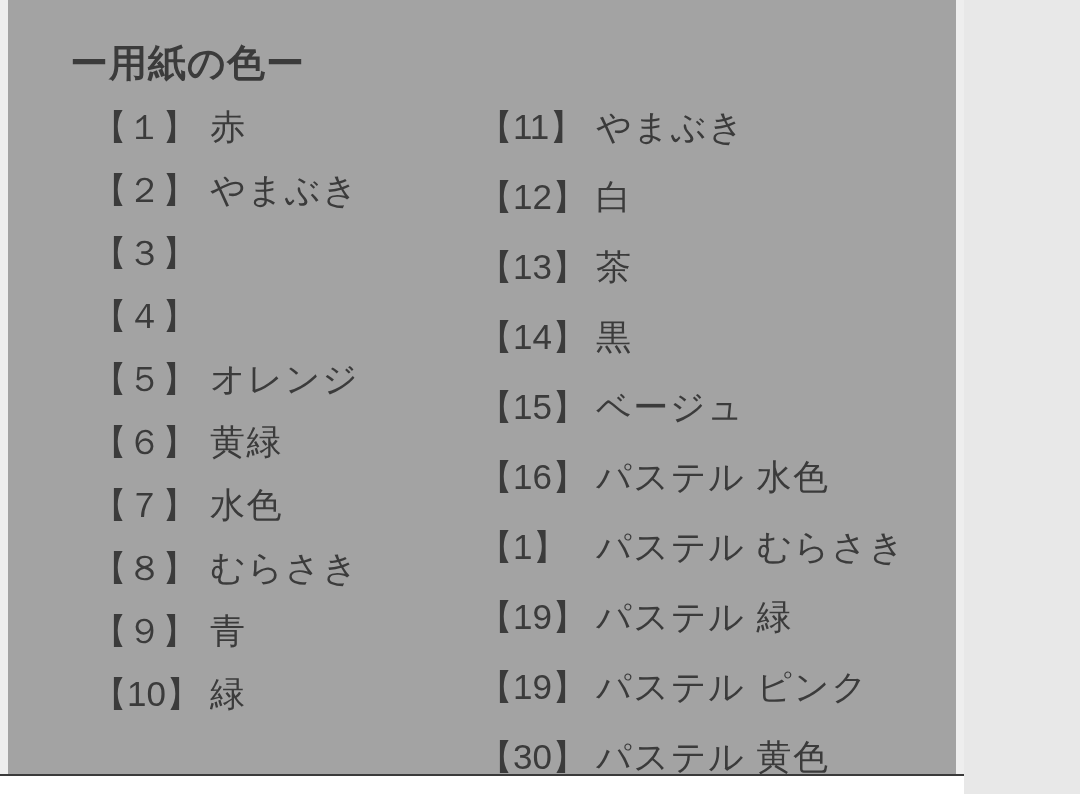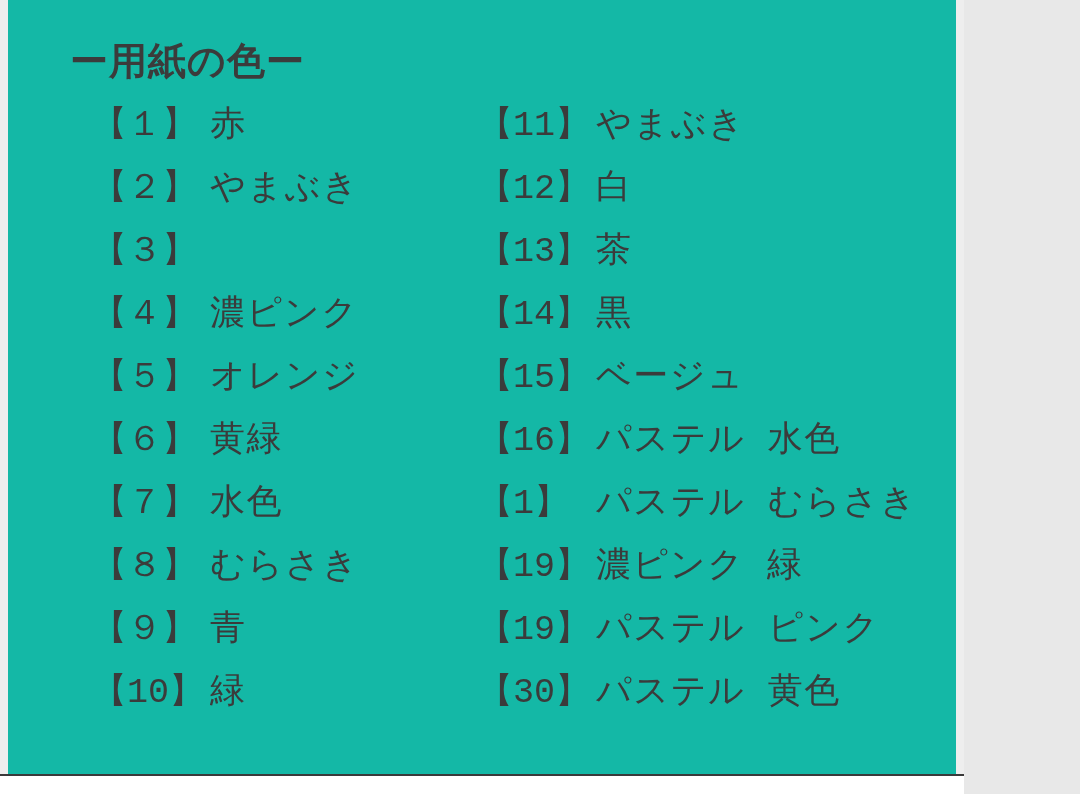--- a/index.html
+++ b/index.html
@@ -10,24 +10,23 @@
   body {
     width: 1080px;
     height: 794px;
     font-family: "Liberation Sans", "DejaVu Sans", sans-serif;
   }
 
   .page {
     position: relative;
     width: 964px;
     height: 794px;
-    background: #14b8a6;
+    background: #a3a3a3;
     box-sizing: border-box;
     overflow: hidden;
-    font-family: Liberation Mono, monospace;
   }
 
   
   .gutter-left,
   .gutter-right {
     position: absolute;
     top: 0;
     width: 8px;
     height: 794px;
     background: #eeeeee;
@@ -72,21 +71,21 @@
     display: flex;
     flex-direction: row;
     align-items: flex-start;
   }
 
   .col {
     display: flex;
     flex-direction: column;
   }
   .col-left { width: 450px; padding-left: 22px; }
-  .col-right { width: 520px; }
+  .col-right { width: 520px; gap: 7px; }
 
   .item {
     display: flex;
     flex-direction: row;
     align-items: baseline;
     height: 63px;
     line-height: 63px;
     color: #3b3b3b;
     font-size: 35px;
     white-space: nowrap;
@@ -123,21 +122,20 @@
         </div>
         <div class="item">
           <span class="num">【２】</span>
           <span class="label">やまぶき</span>
         </div>
         <div class="item">
           <span class="num">【３】</span>
         </div>
         <div class="item">
           <span class="num">【４】</span>
-          <span class="label">濃ピンク</span>
         </div>
         <div class="item">
           <span class="num">【５】</span>
           <span class="label">オレンジ</span>
         </div>
         <div class="item">
           <span class="num">【６】</span>
           <span class="label">黄緑</span>
         </div>
         <div class="item">
@@ -182,21 +180,21 @@
         <div class="item">
           <span class="num">【16】</span>
           <span class="label">パステル 水色</span>
         </div>
         <div class="item">
           <span class="num">【1】</span>
           <span class="label">パステル むらさき</span>
         </div>
         <div class="item">
           <span class="num">【19】</span>
-          <span class="label">濃ピンク 緑</span>
+          <span class="label">パステル 緑</span>
         </div>
         <div class="item">
           <span class="num">【19】</span>
           <span class="label">パステル ピンク</span>
         </div>
         <div class="item">
           <span class="num">【30】</span>
           <span class="label">パステル 黄色</span>
         </div>
       </div>

